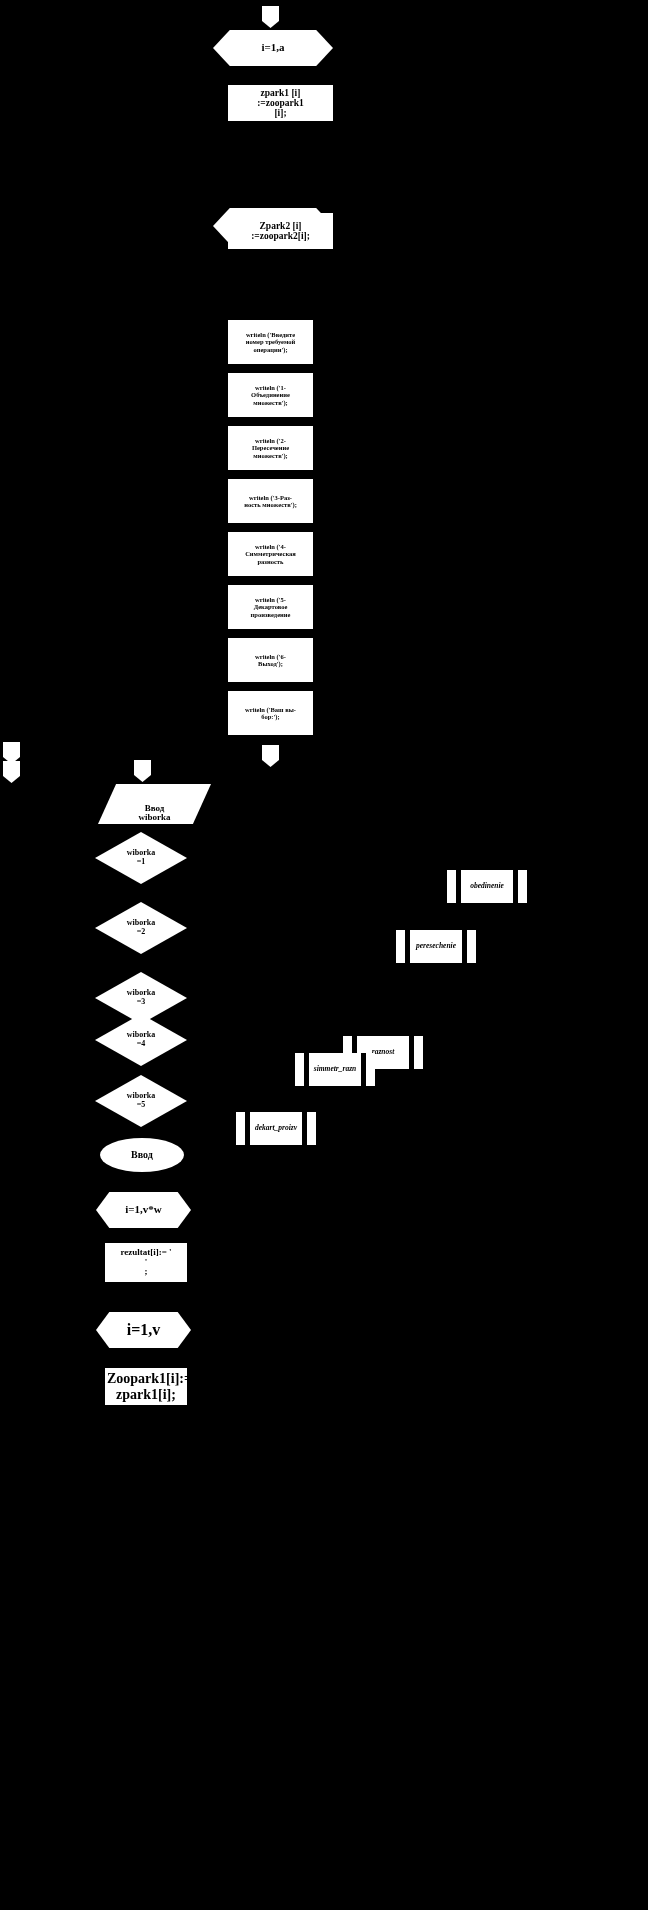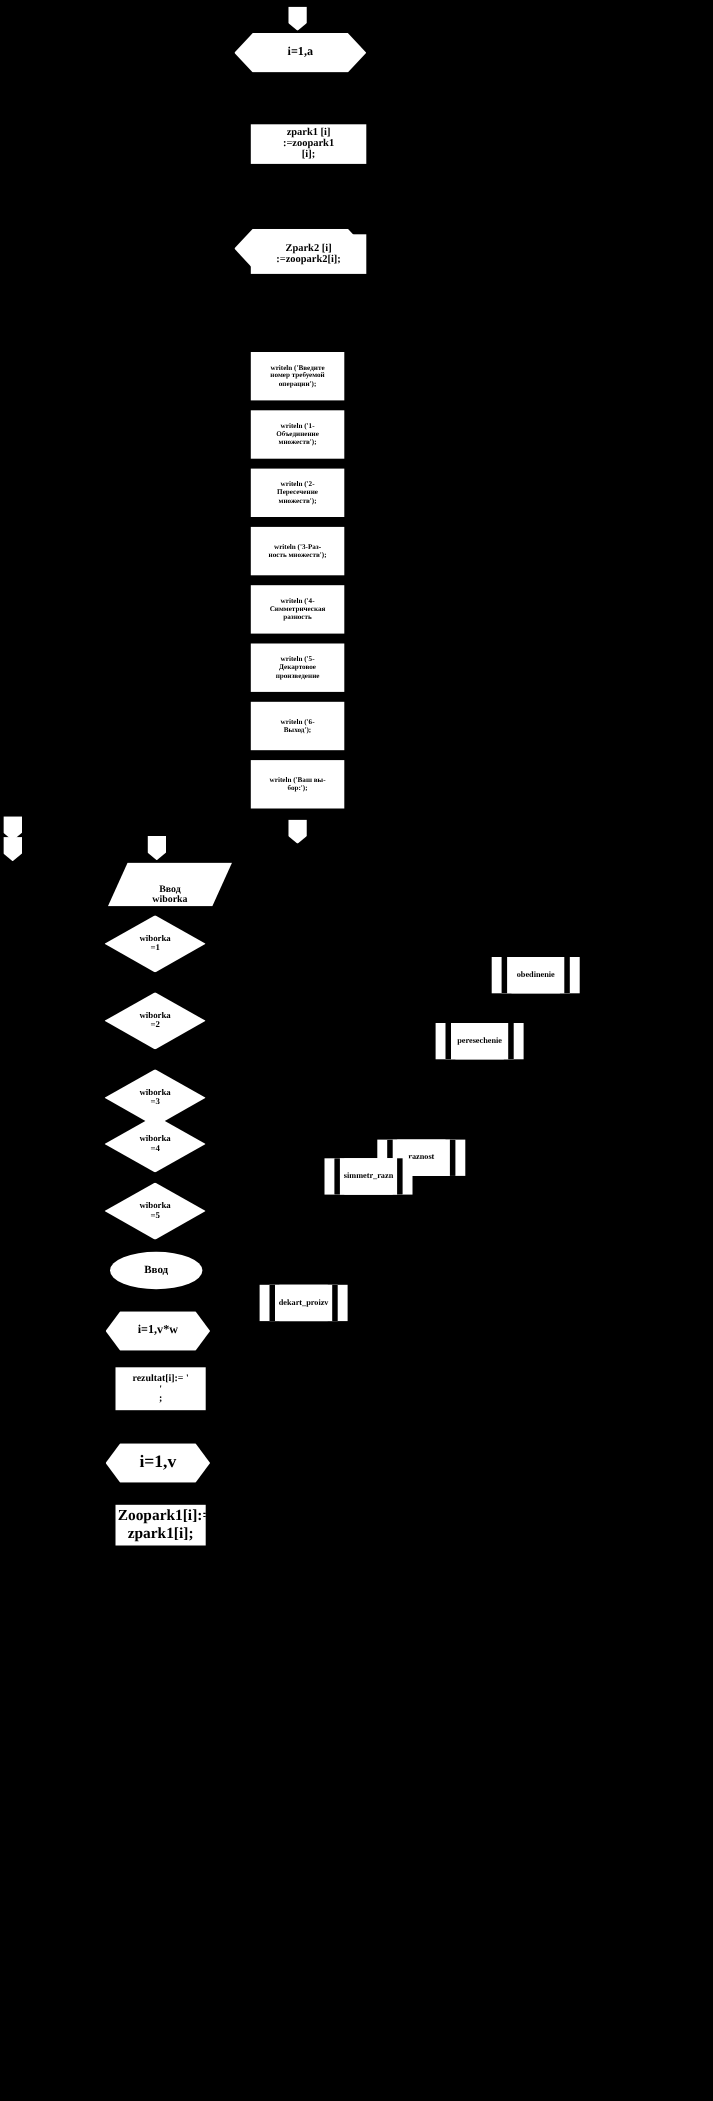--- a/index.html
+++ b/index.html
@@ -59,20 +59,21 @@
     -webkit-clip-path: polygon(0% 0%, 100% 0%, 100% 68%, 50% 100%, 0% 68%);
     clip-path: polygon(0% 0%, 100% 0%, 100% 68%, 50% 100%, 0% 68%);
   }
 
   
   .subroutine {
     background: #ffffff;
     border-left: 5px solid #000000;
     border-right: 5px solid #000000;
     box-shadow: -9px 0 0 0 #ffffff, 9px 0 0 0 #ffffff;
+    font-style: italic;
   }
 
   .lbl {
     display: block;
     width: 100%;
     white-space: pre-line;
   }
 </style>
 </head>
 <body>
@@ -80,21 +81,21 @@
 <div id="canvas">
 
   <div class="node connector" style="left:262px; top:6px; width:17px; height:22px;">
     <span class="lbl" style="font-size:7px;"></span>
   </div>
 
   <div class="node hex" style="left:213px; top:30px; width:120px; height:36px; font-size:11px;">
     <span class="lbl">i=1,a</span>
   </div>
 
-  <div class="node rect" style="left:228px; top:85px; width:105px; height:36px; font-size:9.5px;margin-top:28px;">
+  <div class="node rect" style="left:228px; top:85px; width:105px; height:36px; font-size:9.5px;">
     <span class="lbl">zpark1 [i]
 :=zoopark1
 [i];</span>
   </div>
 
   <div class="node hex" style="left:213px; top:160px; width:120px; height:36px; font-size:11px;margin-top:48px;">
     <span class="lbl">i=1,w</span>
   </div>
 
   <div class="node rect" style="left:228px; top:213px; width:105px; height:36px; font-size:9.5px;">
@@ -224,17 +225,17 @@
   </div>
 
   <div class="node subroutine" style="left:352px; top:1036px; width:62px; height:33px; font-size:7.5px;">
     <span class="lbl">raznost</span>
   </div>
 
   <div class="node subroutine" style="left:304px; top:1053px; width:62px; height:33px; font-size:7.5px;">
     <span class="lbl">simmetr_razn</span>
   </div>
 
-  <div class="node subroutine" style="left:245px; top:1168px; width:62px; height:33px; font-size:7.5px;">
+  <div class="node subroutine" style="left:245px; top:1112px; width:62px; height:33px; font-size:7.5px;">
     <span class="lbl">dekart_proizv</span>
   </div>
 
 </div>
 
 </body></html>

